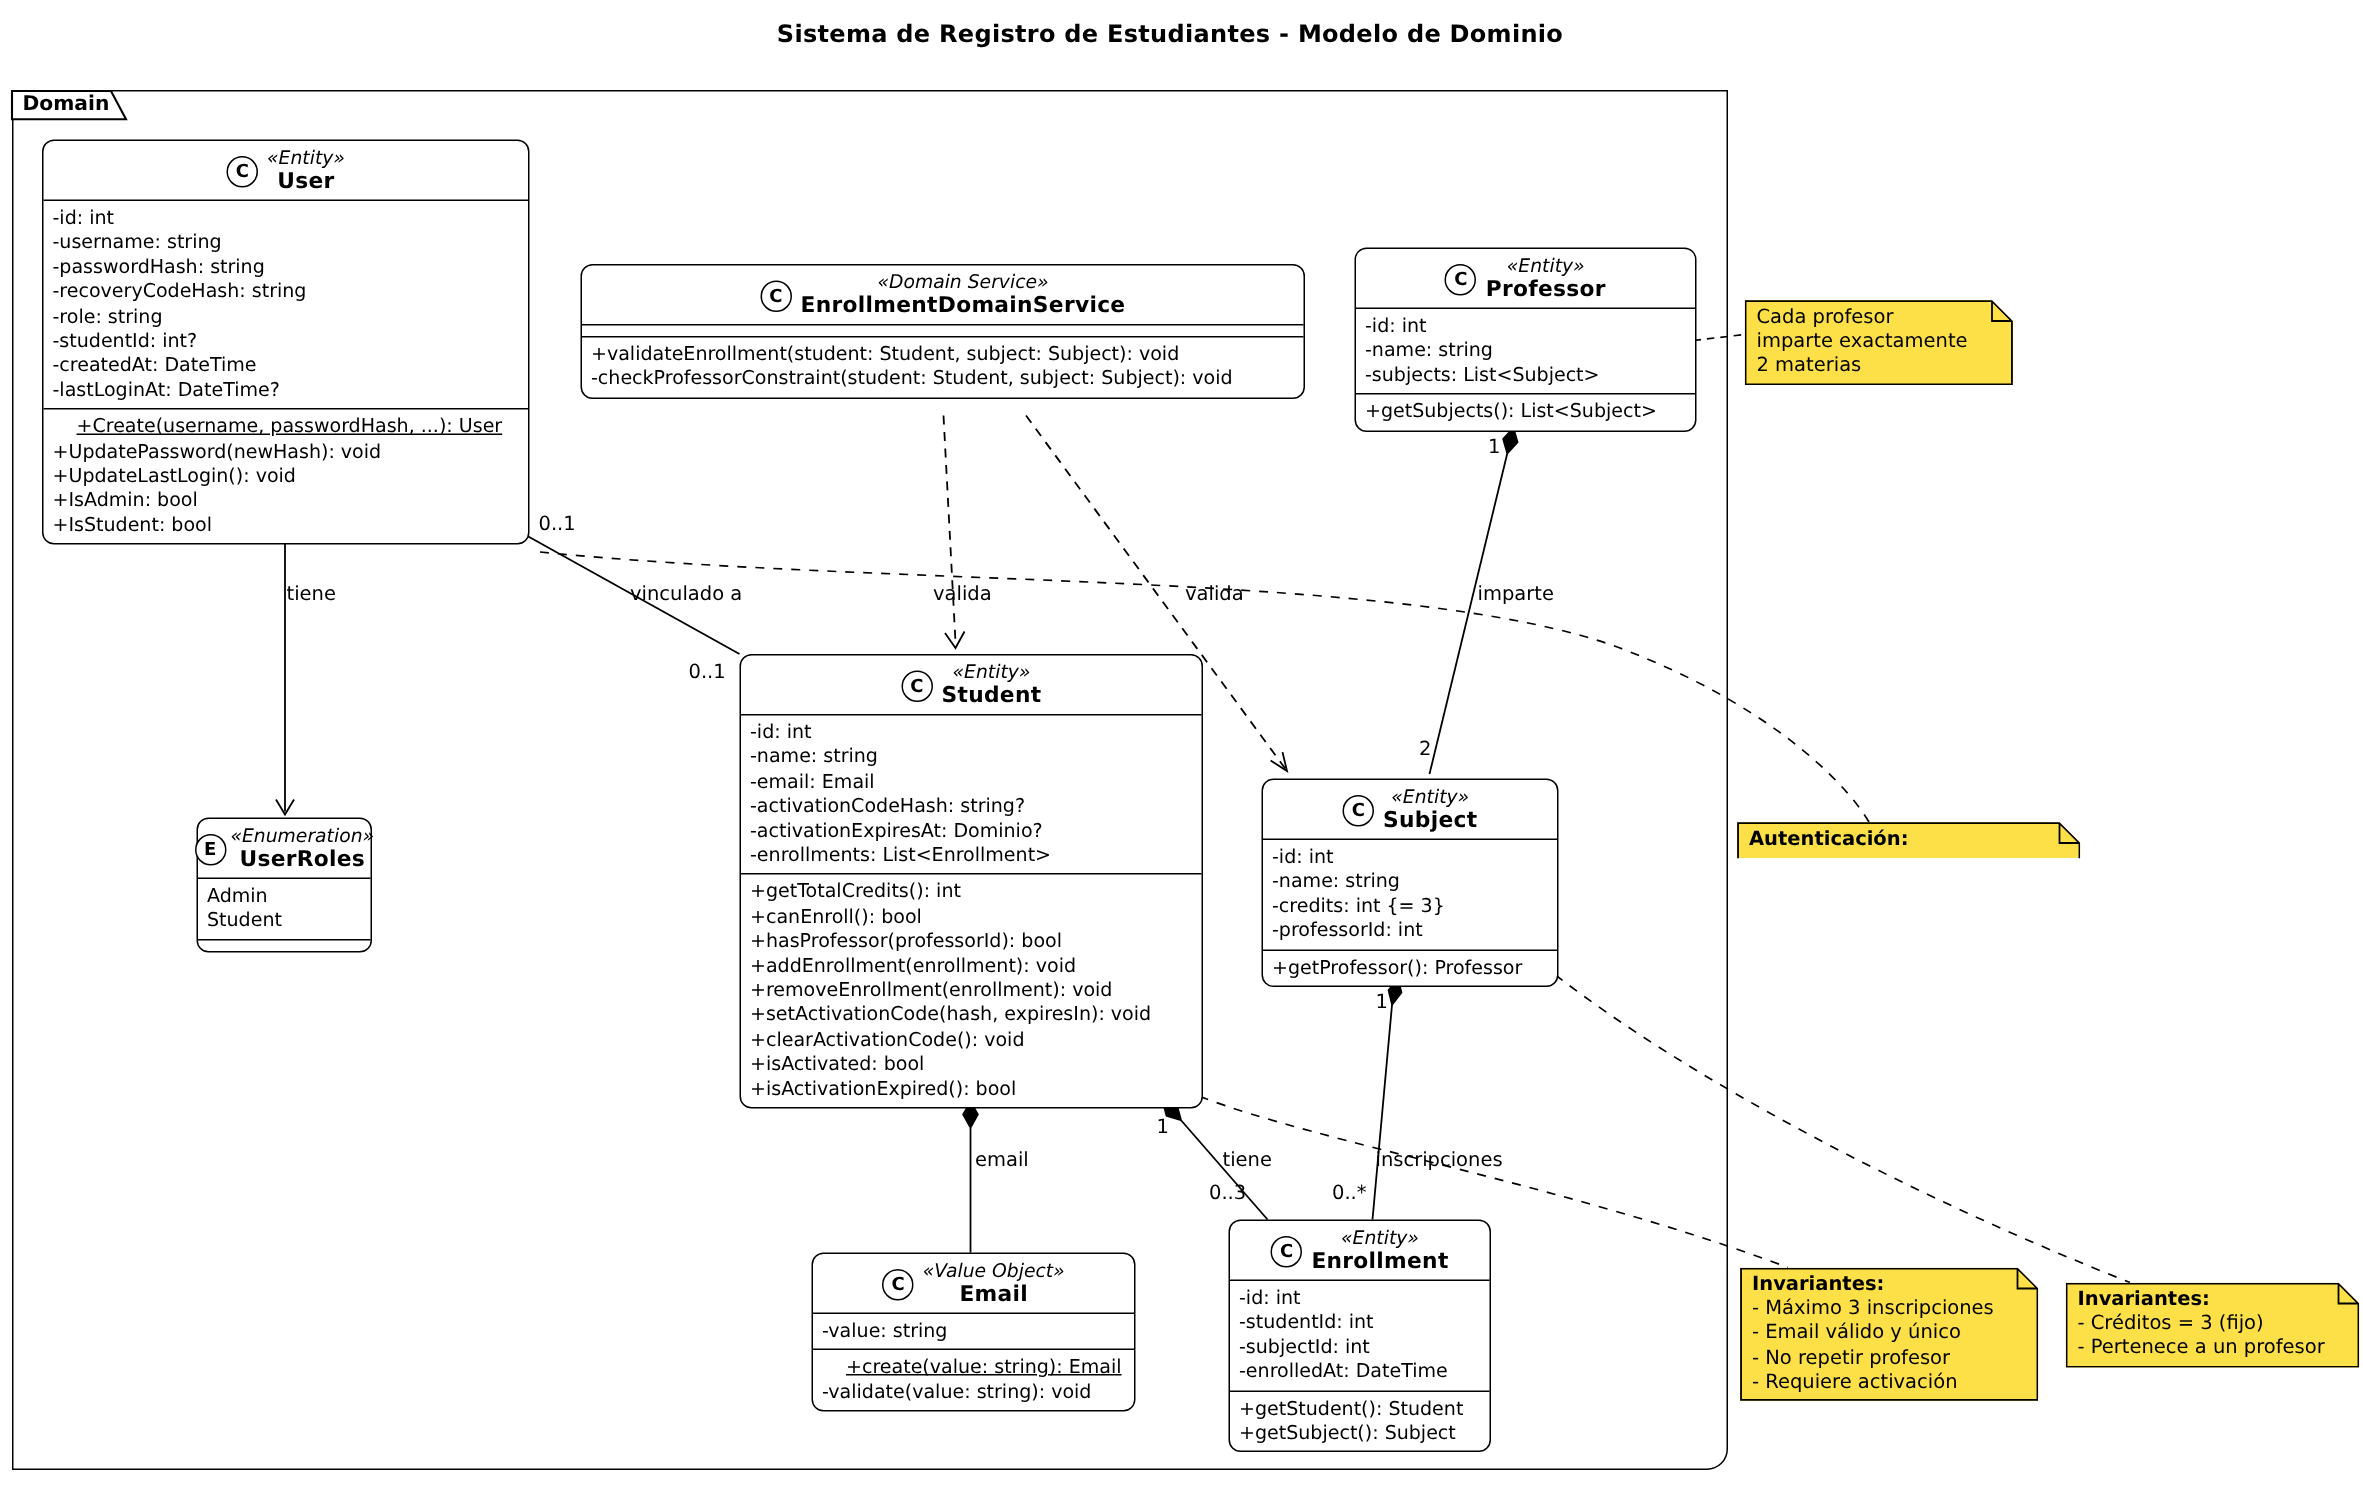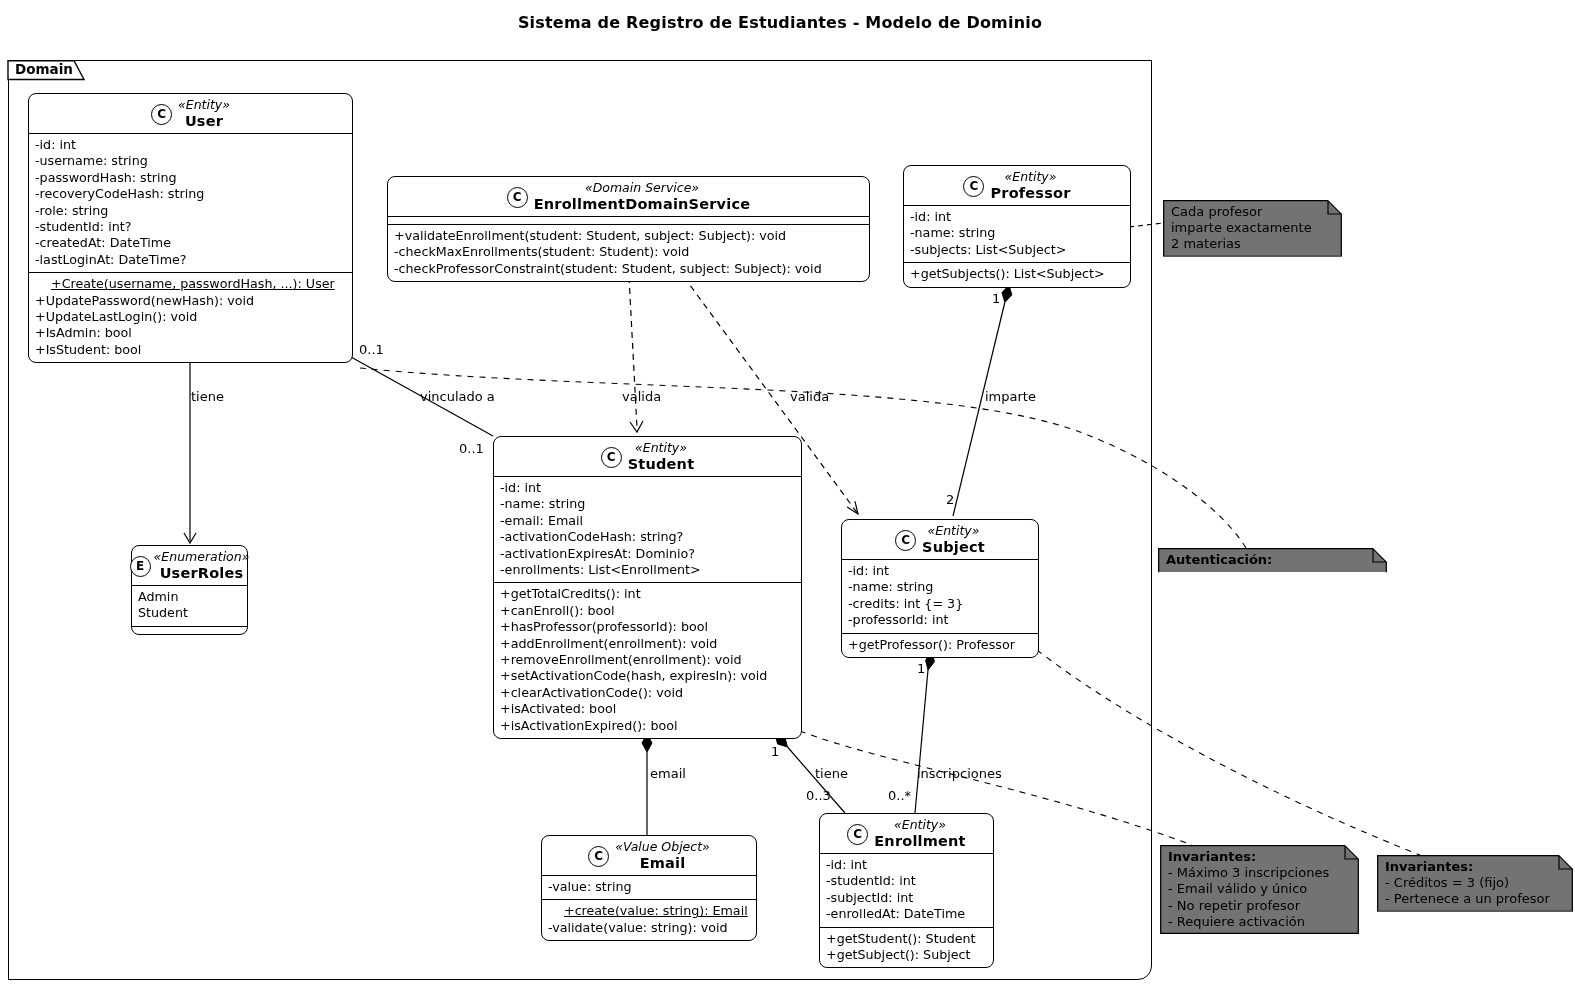--- a/index.html
+++ b/index.html
@@ -24,21 +24,21 @@
   .stereo{font-style:italic;font-size:12.5px;line-height:15px;}
   .cls-name{font-weight:bold;font-size:14.5px;line-height:19px;letter-spacing:.2px;}
   .compartment{border-top:1.3px solid #000;padding:3px 6px 4px;}
   .compartment.empty{height:7px;padding:0;}
   .member-line{line-height:16.4px;white-space:nowrap;}
   .member-line.u{text-decoration:underline;margin-left:16px;}
 
   .elabel{position:absolute;font-size:13px;white-space:nowrap;z-index:4;}
   .mlabel{position:absolute;font-size:13px;white-space:nowrap;z-index:4;}
 
-  .note{position:absolute;background:#737373;z-index:3;font-size:13px;padding:4px 9px 4px 8px;
+  .note{position:absolute;background:#fde047;z-index:3;font-size:13px;padding:4px 9px 4px 8px;
         clip-path:polygon(0 0,calc(100% - 14px) 0,100% 14px,100% 100%,0 100%);}
   .note-outline{position:absolute;left:0;top:0;z-index:4;pointer-events:none;}
   .note-title{font-weight:bold;line-height:16.2px;white-space:nowrap;}
   .note-line{line-height:16.2px;white-space:nowrap;}
 </style>
 </head>
 <body>
 
 <div class="title">Sistema de Registro de Estudiantes - Modelo de Dominio</div>
 
@@ -109,21 +109,20 @@
   <div class="cls-hdr">
     <span class="circ">C</span>
     <span class="hdr-col">
       <span class="stereo">«Domain Service»</span>
       <span class="cls-name">EnrollmentDomainService</span>
     </span>
   </div>
   <div class="compartment empty"></div>
   <div class="compartment">
       <div class="member-line">+validateEnrollment(student: Student, subject: Subject): void</div>
-      <div class="member-line">-checkMaxEnrollments(student: Student): void</div>
       <div class="member-line">-checkProfessorConstraint(student: Student, subject: Subject): void</div>
     </div>
 </div>
 
 <div class="uml-class" style="left:903px;top:165px;width:226px;">
   <div class="cls-hdr">
     <span class="circ">C</span>
     <span class="hdr-col">
       <span class="stereo">«Entity»</span>
       <span class="cls-name">Professor</span>

